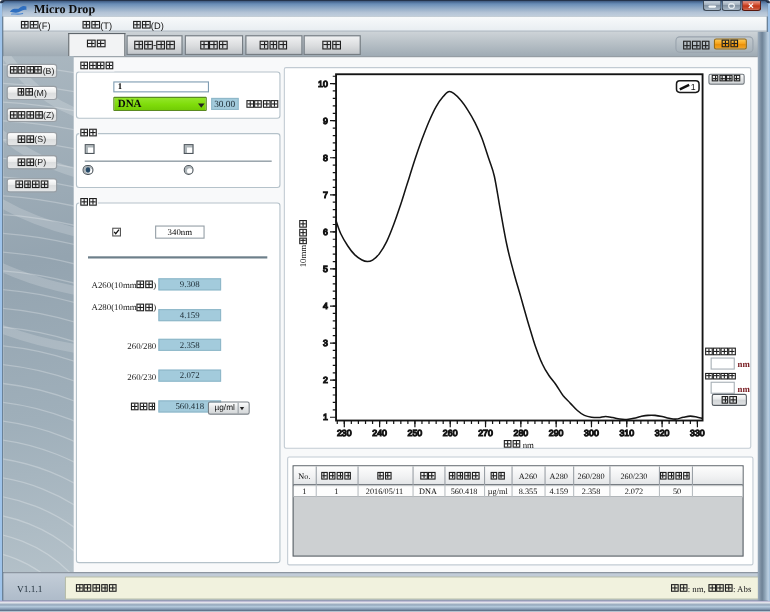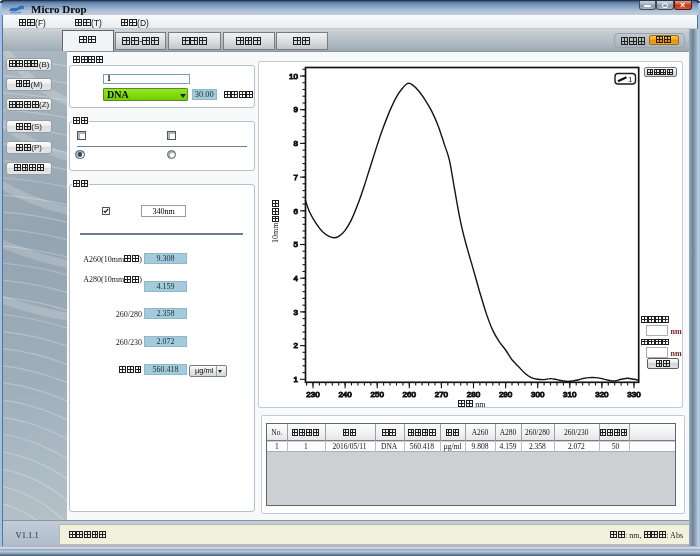--- a/index.html
+++ b/index.html
@@ -1,21 +1,21 @@
 <!DOCTYPE html>
 <html><head><meta charset="utf-8"><style>
 *{margin:0;padding:0;box-sizing:border-box}
 html,body{width:700px;height:556px;overflow:hidden}
 body{font-family:"Liberation Sans",sans-serif;position:relative;background:#fff}
 .ab{position:absolute}
 .sf{font-family:"Liberation Serif",serif}
 b.z{display:inline-block;width:.86em;height:.86em;border:1px solid #1f1f1f;margin:0 .07em 0 .02em;vertical-align:-.07em;background:linear-gradient(#1f1f1f,#1f1f1f) 50% 50%/100% 1px no-repeat,linear-gradient(#1f1f1f,#1f1f1f) 50% 50%/1px 100% no-repeat}
 .gb{background:#fff;border:1px solid #b5c2ca;border-radius:3px}
 .sbtn{left:6px;width:46px;height:13px;background:linear-gradient(#fefefe,#ebecec 45%,#dcdedf 50%,#e4e6e7);border:1px solid #989ea4;border-radius:3px;font-size:8px;line-height:11px;text-align:center;color:#1a1a1a;white-space:nowrap}
-.vbox{left:144px;width:43px;height:11px;background:#a3cbdc;border:1px solid #8fb8c9;font-size:8px;line-height:10px;text-align:center;color:#1c2b33;font-family:"Liberation Serif",serif}
+.vbox{left:144px;width:57px;height:11px;background:#a3cbdc;border:1px solid #8fb8c9;font-size:8px;line-height:10px;text-align:center;color:#1c2b33;font-family:"Liberation Serif",serif}
 .alab{left:62px;width:80px;font-size:8px;color:#1a1a1a;text-align:right;white-space:nowrap;font-family:"Liberation Serif",serif}
 .thc{top:0;height:16.5px;font-size:7.5px;line-height:18px;text-align:center;color:#111;font-family:"Liberation Serif",serif;white-space:nowrap;overflow:hidden}
 .tdc{top:16.5px;height:11px;font-size:7.5px;line-height:11px;text-align:center;color:#111;font-family:"Liberation Serif",serif;white-space:nowrap;overflow:hidden}
 .tab{position:absolute;top:31.9px;height:18.5px;background:linear-gradient(#f0f1f2,#dadcde 55%,#c2c6ca);border:1px solid #767d83;font-size:9px;text-align:center;line-height:17px;color:#111;white-space:nowrap}
 .tl{font-family:"Liberation Sans",sans-serif;font-size:8px;fill:#111}
 .inp{background:#fff;border:1px solid #9aa4ac}
 .ck{border:1px solid #4e565c;background:#fff;box-shadow:inset 1px 1px 0 1px #aeb6ba}
 </style></head><body>
 
 <div class="ab" style="left:0;top:0;width:700px;height:556px;background:#9ec3ea;border-radius:5px 5px 0 0"></div>
@@ -323,21 +323,21 @@
     <div class="ab thc" style="left:254.5px;width:32.7px">260/280</div>
     <div class="ab thc" style="left:287.2px;width:45.3px">260/230</div>
     <div class="ab thc" style="left:332.5px;width:29.5px"><b class="z"></b><b class="z"></b><b class="z"></b><b class="z"></b></div>
     <div class="ab thc" style="left:362.0px;width:-218.3px"></div>
     <div class="ab tdc" style="left:0.0px;width:20.5px">1</div>
     <div class="ab tdc" style="left:20.5px;width:37.5px">1</div>
     <div class="ab tdc" style="left:58.0px;width:50.0px">2016/05/11</div>
     <div class="ab tdc" style="left:108.0px;width:29.3px">DNA</div>
     <div class="ab tdc" style="left:137.3px;width:36.2px">560.418</div>
     <div class="ab tdc" style="left:173.5px;width:25.0px">µg/ml</div>
-    <div class="ab tdc" style="left:198.5px;width:30.0px">9.808</div>
+    <div class="ab tdc" style="left:198.5px;width:30.0px">8.355</div>
     <div class="ab tdc" style="left:228.5px;width:26.0px">4.159</div>
     <div class="ab tdc" style="left:254.5px;width:32.7px">2.358</div>
     <div class="ab tdc" style="left:287.2px;width:45.3px">2.072</div>
     <div class="ab tdc" style="left:332.5px;width:33px">50</div>
     <div class="ab tdc" style="left:362.0px;width:-218.3px"></div>
     <div class="ab" style="left:20.5px;top:0;width:1px;height:16.5px;background:#9aa0a6"></div>
     <div class="ab" style="left:20.5px;top:16.5px;width:1px;height:11px;background:#b9bec2"></div>
     <div class="ab" style="left:58.0px;top:0;width:1px;height:16.5px;background:#9aa0a6"></div>
     <div class="ab" style="left:58.0px;top:16.5px;width:1px;height:11px;background:#b9bec2"></div>
     <div class="ab" style="left:108.0px;top:0;width:1px;height:16.5px;background:#9aa0a6"></div>

